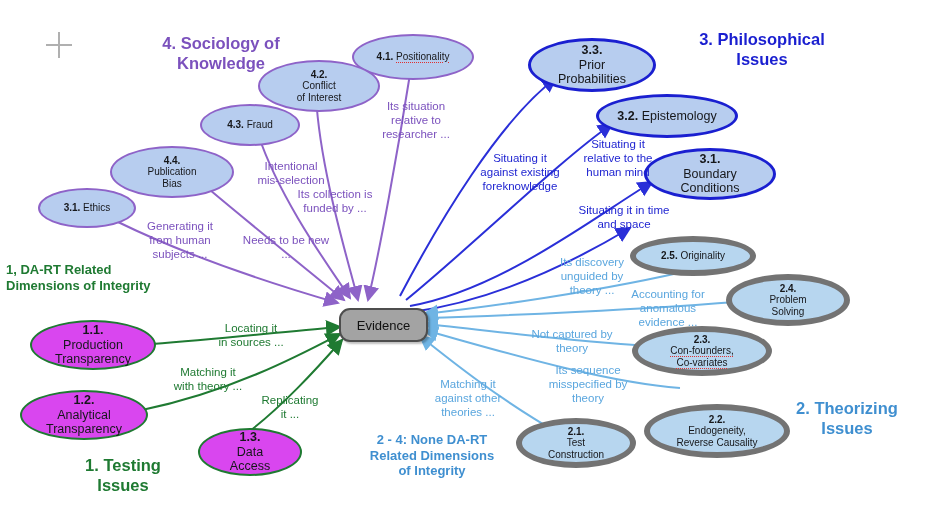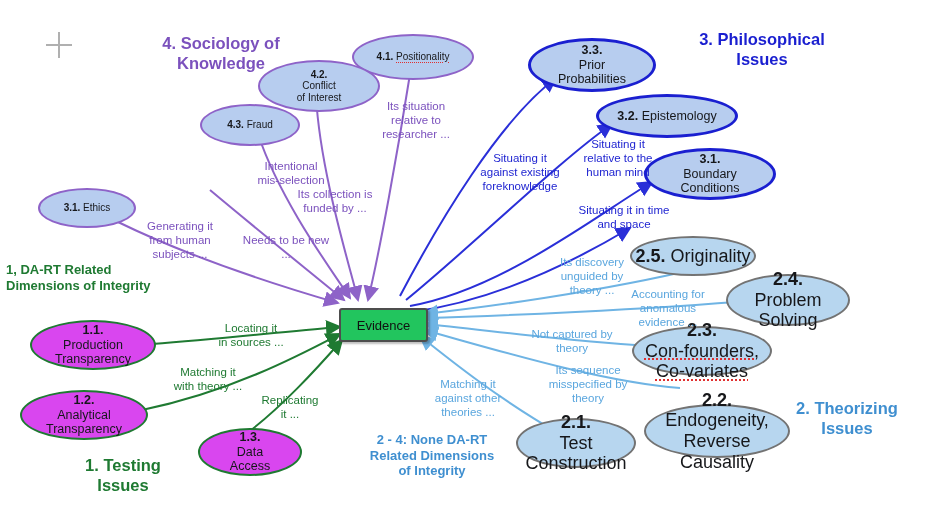--- a/index.html
+++ b/index.html
@@ -45,37 +45,37 @@
   
   .dblue {
     background: #b7cdef;
     border: 3px solid #1a1fd0;
     color: #16171a;
     font-size: 12.5px;
   }
   
   .lblue {
     background: #b7d6ef;
-    border: 2px solid #737373;
+    border: 6px solid #737373;
     color: #16171a;
-    font-size: 18px;
+    font-size: 10px;
   }
   
   .green {
     background: #d946ef;
     border: 2px solid #1f7a32;
     color: #16171a;
     font-size: 12.5px;
   }
   .node b { font-weight: bold; }
   .evidence {
     position: absolute;
-    background: #22c55e;
+    background: #a3a3a3;
     border: 2px solid #4d4d4d;
-    border-radius: 3px;
+    border-radius: 11px;
     color: #111;
     font-size: 13px;
     display: flex;
     align-items: center;
     justify-content: center;
     box-shadow: 2px 2px 2px rgba(0,0,0,0.25);
   }
   .grouptitle {
     position: absolute;
     font-weight: bold;
@@ -199,20 +199,25 @@
     <span><b>4.2.</b>
       <span>Conflict
 of Interest</span></span>
   </div>
 
   <div class="node ellipse purple" style="left:200px; top:104px; width:100px; height:42px;">
     <span><b>4.3.</b>
       <span>Fraud</span></span>
   </div>
 
+  <div class="node ellipse purple" style="left:110px; top:146px; width:124px; height:52px; white-space:pre-line;">
+    <span><b>4.4.</b>
+      <span>Publication
+Bias</span></span>
+  </div>
 
   <div class="node ellipse purple" style="left:38px; top:188px; width:98px; height:40px;">
     <span><b>3.1.</b>
       <span>Ethics</span></span>
   </div>
 
   <div class="node ellipse dblue" style="left:528px; top:38px; width:128px; height:54px; white-space:pre-line;">
     <span><b>3.3.</b>
       <span>Prior
 Probabilities</span></span>

